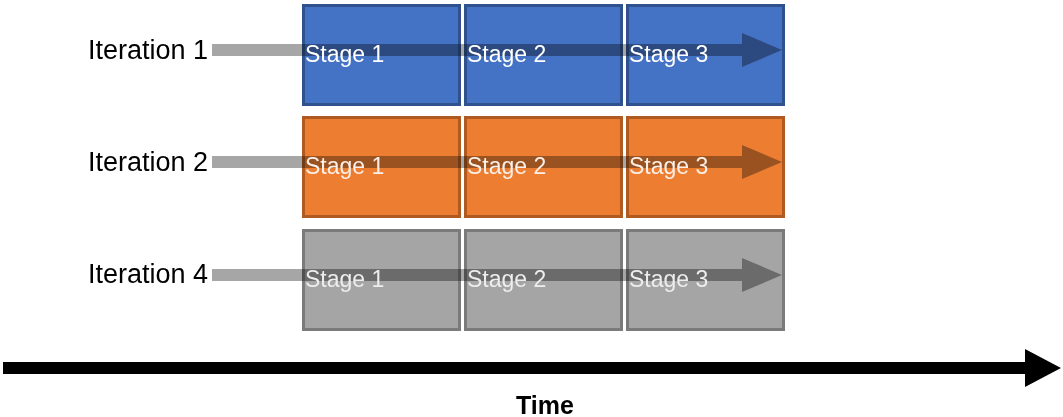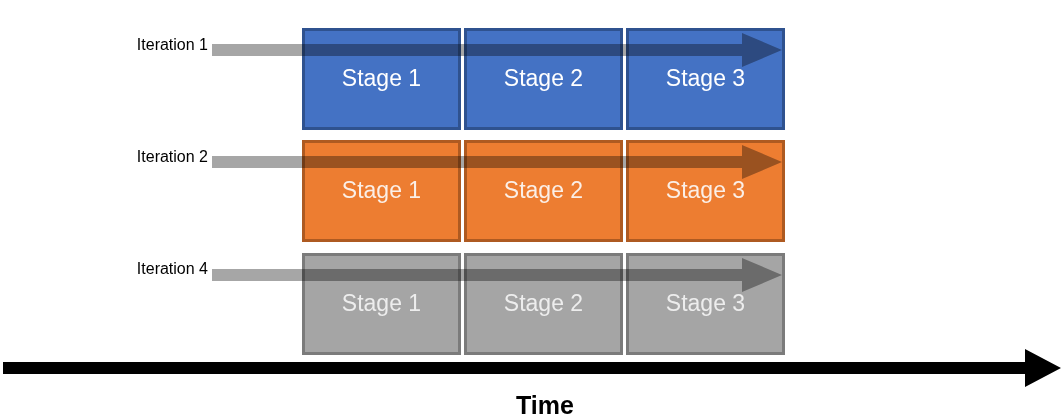--- a/index.html
+++ b/index.html
@@ -16,36 +16,34 @@
     position: relative;
     width: 1063px;
     height: 417px;
     background: #ffffff;
     overflow: hidden;
   }
 
   
   .row-label {
     position: absolute;
-    font-size: 16px;
+    font-size: 27px;
     line-height: 1;
     color: #000000;
     white-space: nowrap;
     text-align: right;
     width: 200px;
   }
 
   
   .stage-box {
     position: absolute;
     box-sizing: border-box;
     display: flex;
     align-items: center;
-    justify-content: center;
-    margin-top: 24px;
   }
   .stage-label {
     position: relative;
     font-size: 23px;
     line-height: 1;
     color: #ffffff;
     white-space: nowrap;
     z-index: 4;
     transform: translateY(-1px);
   }

